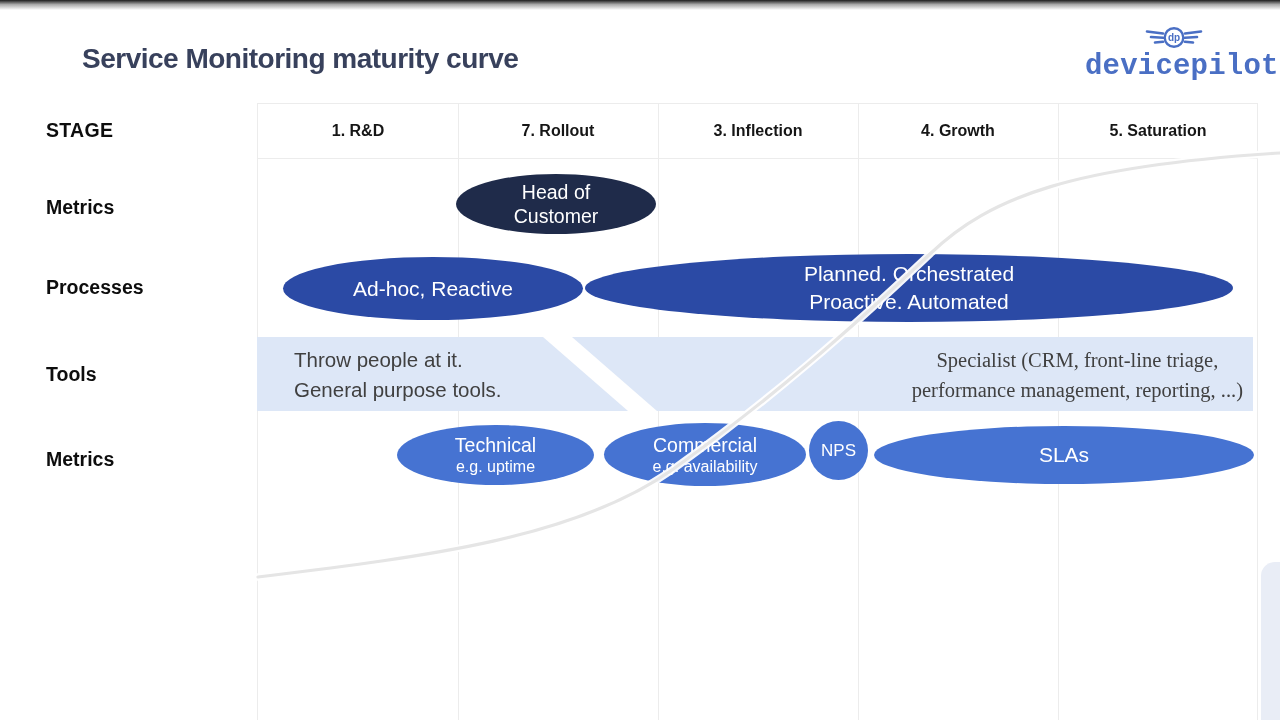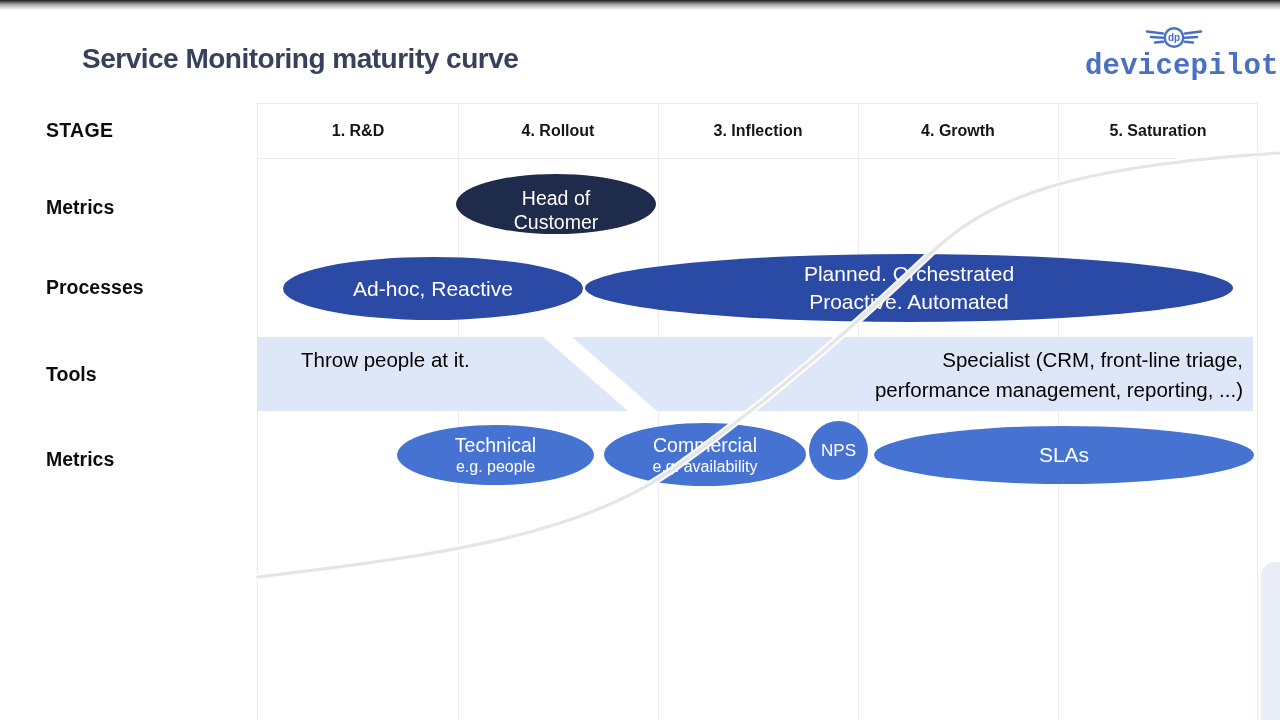--- a/index.html
+++ b/index.html
@@ -18,30 +18,30 @@
   .logo-text{font-size:29px;font-weight:700;letter-spacing:0.2px;color:var(--logo-blue);margin-top:-1px;font-family:Liberation Mono, monospace;}
   
   .vline{position:absolute;top:103px;width:1px;height:617px;background:var(--grid-line);z-index:1;}
   .header-box{position:absolute;left:257px;top:103px;width:1001px;height:54px;background:#fff;
     border-top:1px solid var(--grid-line);border-bottom:1px solid var(--grid-line);z-index:1;}
   .stage-cell{position:absolute;top:104px;height:53px;width:200px;display:flex;align-items:center;
     justify-content:center;font-size:16px;font-weight:700;color:#161616;z-index:2;}
   .row-label{position:absolute;left:22px;font-size:19.5px;line-height:30px;font-weight:700;color:#0d0d0d;z-index:2;margin-left:24px;}
   
   .tools-band{position:absolute;left:257px;top:337px;width:996px;height:74px;background:var(--band-blue);z-index:2;}
-  .band-text{position:absolute;top:345px;font-size:20.5px;line-height:30px;color:#000000;z-index:3;margin-left:7px;}
+  .band-text{position:absolute;top:345px;font-size:20.5px;line-height:30px;color:#404040;z-index:3;}
   .band-text.left{left:294px;text-align:left;}
-  .band-text.right{right:37px;text-align:right;}
+  .band-text.right{right:37px;text-align:center;font-family:Liberation Serif, serif;}
   
   .oval{position:absolute;border-radius:50%;color:#ffffff;display:flex;flex-direction:column;
     align-items:center;justify-content:center;text-align:center;z-index:4;}
   .oval .l{font-size:19.5px;line-height:24px;}
   .oval .big{font-size:21px;line-height:28px;}
   .oval .sub{font-size:16px;line-height:20px;}
-  .navy{background:var(--oval-navy);justify-content:flex-end;}
+  .navy{background:var(--oval-navy);}
   .royal{background:var(--oval-royal);}
   .blue{background:var(--oval-blue);}
   
   .overlay{position:absolute;left:0;top:0;width:1280px;height:720px;z-index:6;pointer-events:none;}
   
   .corner-block{position:absolute;left:1261px;top:562px;width:19px;height:158px;
     background:#e9edf6;border-radius:14px 0 0 0;z-index:2;}
 </style>
 </head>
 <body>
@@ -68,34 +68,35 @@
 
   <div class="header-box"></div>
   <div class="vline" style="left:257px"></div>
   <div class="vline" style="left:458px"></div>
   <div class="vline" style="left:658px"></div>
   <div class="vline" style="left:858px"></div>
   <div class="vline" style="left:1058px"></div>
   <div class="vline" style="left:1257px"></div>
 
   <div class="stage-cell" style="left:258px">1. R&amp;D</div>
-  <div class="stage-cell" style="left:458px">4. Rollout</div>
+  <div class="stage-cell" style="left:458px">7. Rollout</div>
   <div class="stage-cell" style="left:658px">3. Inflection</div>
   <div class="stage-cell" style="left:858px">4. Growth</div>
   <div class="stage-cell" style="left:1058px">5. Saturation</div>
 
   <div class="row-label" style="top:115px;letter-spacing:0.3px">STAGE</div>
   <div class="row-label" style="top:192px">Metrics</div>
   <div class="row-label" style="top:272px">Processes</div>
   <div class="row-label" style="top:359px">Tools</div>
   <div class="row-label" style="top:444px">Metrics</div>
 
   <div class="tools-band"></div>
   <div class="band-text left">
     <div>Throw people at it.</div>
+    <div>General purpose tools.</div>
   </div>
   <div class="band-text right">
     <div>Specialist (CRM, front-line triage,</div>
     <div>performance management, reporting, ...)</div>
   </div>
 
   <div class="oval navy" style="left:456px;top:174px;width:200px;height:60px">
     <div class="l">Head of</div>
     <div class="l">Customer</div>
   </div>
@@ -103,21 +104,21 @@
   <div class="oval royal" style="left:283px;top:257px;width:300px;height:63px">
     <div class="big">Ad-hoc, Reactive</div>
   </div>
   <div class="oval royal" style="left:585px;top:254px;width:648px;height:68px">
     <div class="big">Planned. Orchestrated</div>
     <div class="big">Proactive. Automated</div>
   </div>
 
   <div class="oval blue" style="left:397px;top:425px;width:197px;height:60px">
     <div class="l">Technical</div>
-    <div class="sub">e.g. people</div>
+    <div class="sub">e.g. uptime</div>
   </div>
   <div class="oval blue" style="left:604px;top:423px;width:202px;height:63px">
     <div class="l">Commercial</div>
     <div class="sub">e.g. availability</div>
   </div>
   <div class="oval blue" style="left:809px;top:421px;width:59px;height:59px">
     <div class="sub" style="font-size:17px">NPS</div>
   </div>
   <div class="oval blue" style="left:874px;top:426px;width:380px;height:58px">
     <div class="big">SLAs</div>

